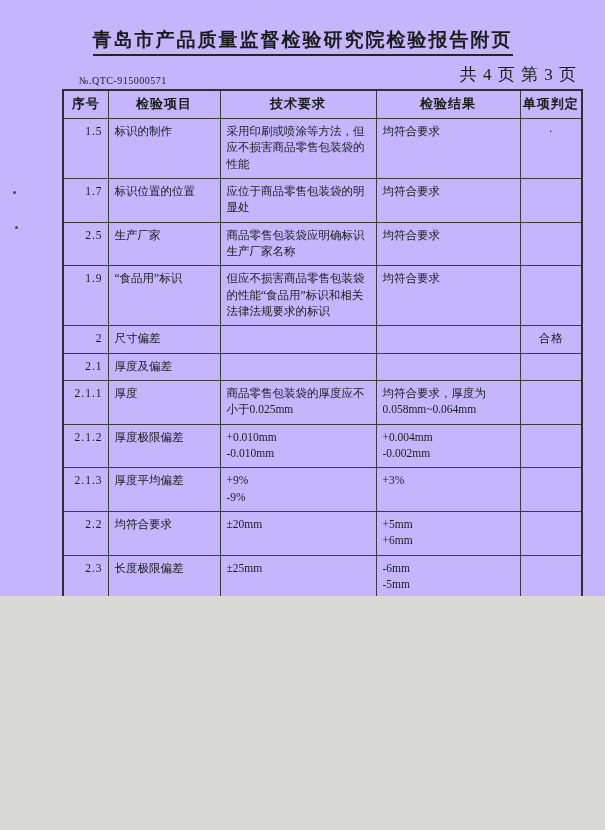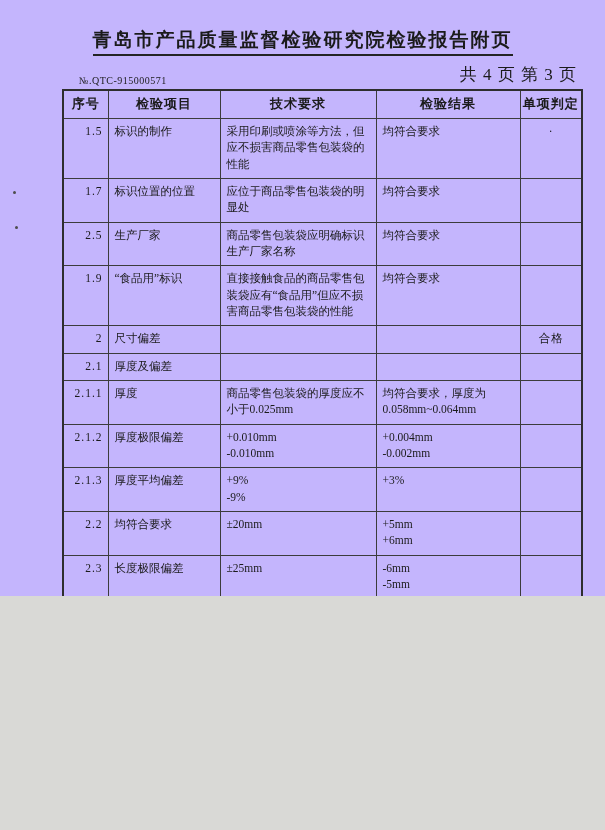--- a/index.html
+++ b/index.html
@@ -182,21 +182,21 @@
           </td>
         </tr>
         <tr>
           <td class="c-no">
             <div>1.9</div>
           </td>
           <td class="c-item">
             <div>“食品用”标识</div>
           </td>
           <td class="c-req">
-            <div>直接接触食品的商品零售包装袋应有“食品用”但应不损害商品零售包装袋的性能</div>
+            <div>但应不损害商品零售包装袋的性能“食品用”标识和相关法律法规要求的标识</div>
           </td>
           <td class="c-result">
             <div>均符合要求</div>
           </td>
           <td class="c-verdict">
             <div>&nbsp;</div>
           </td>
         </tr>
         <tr>
           <td class="c-no">

